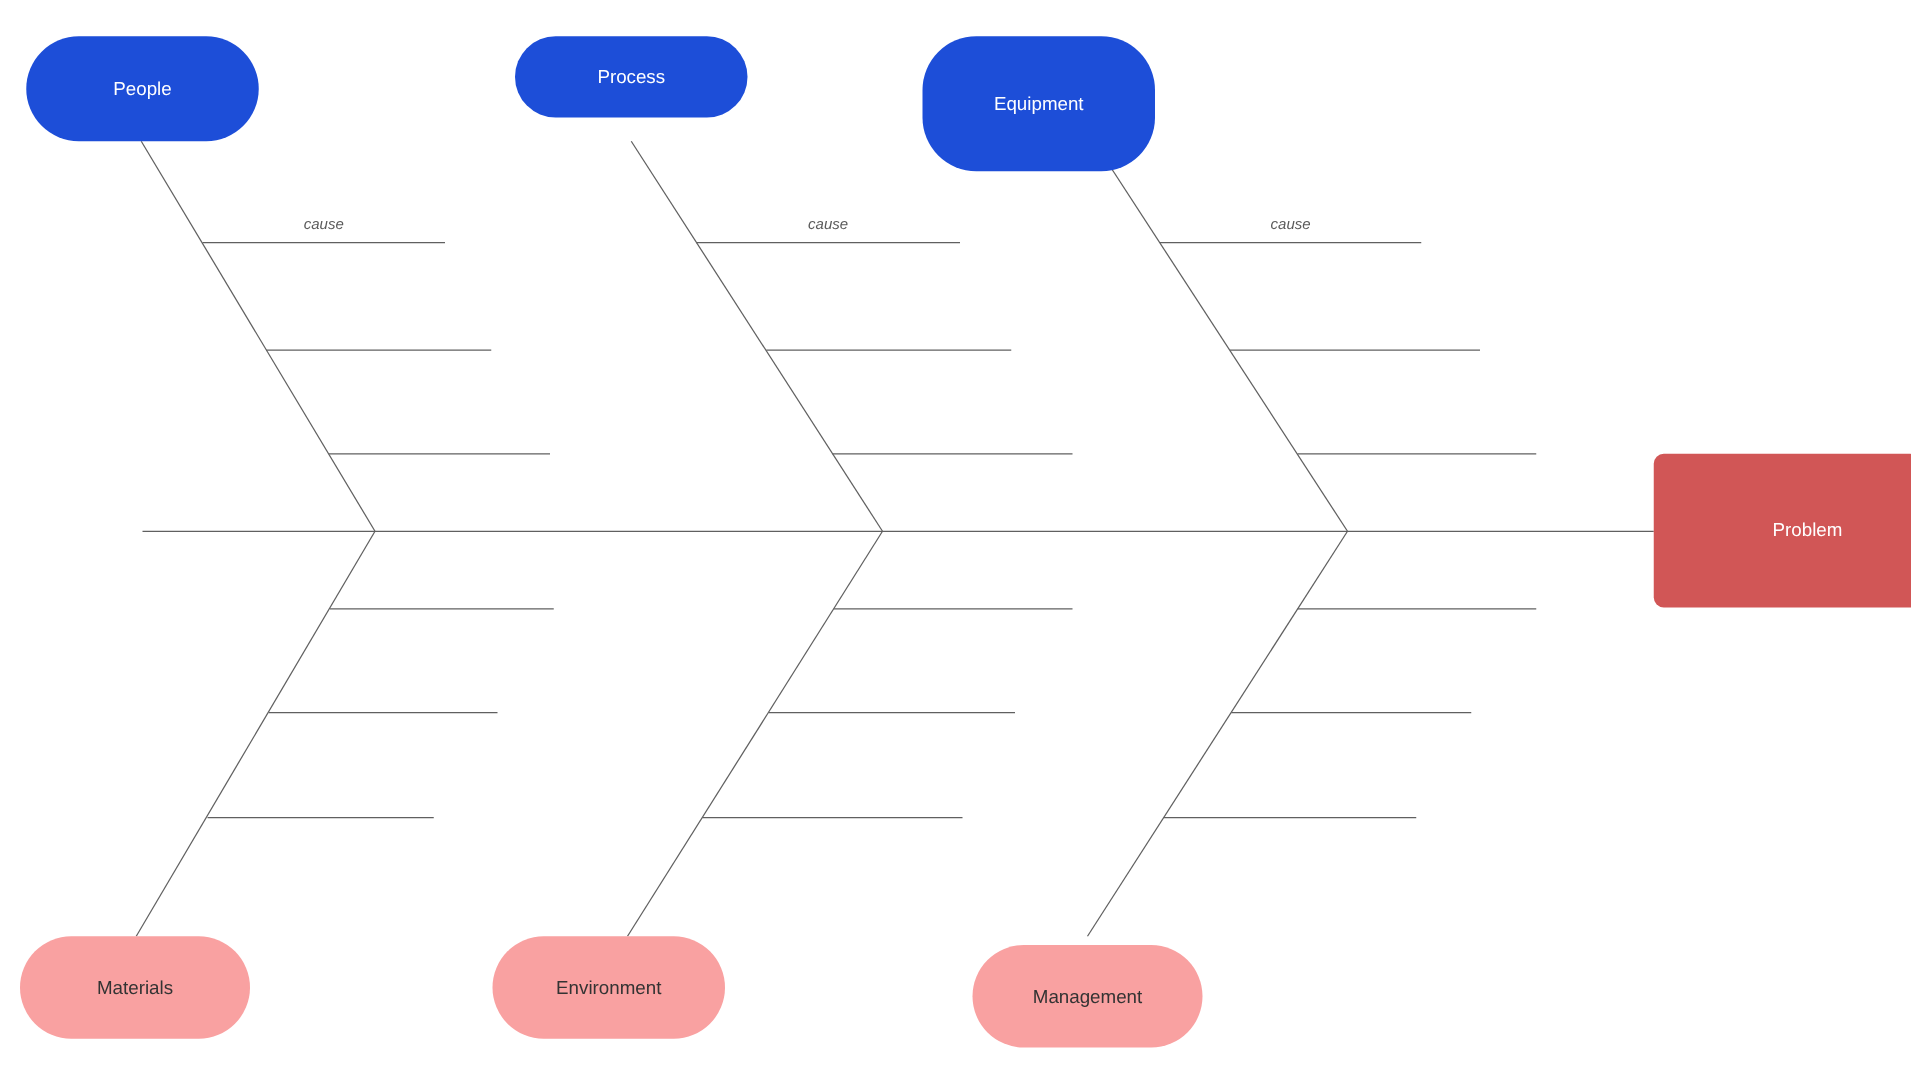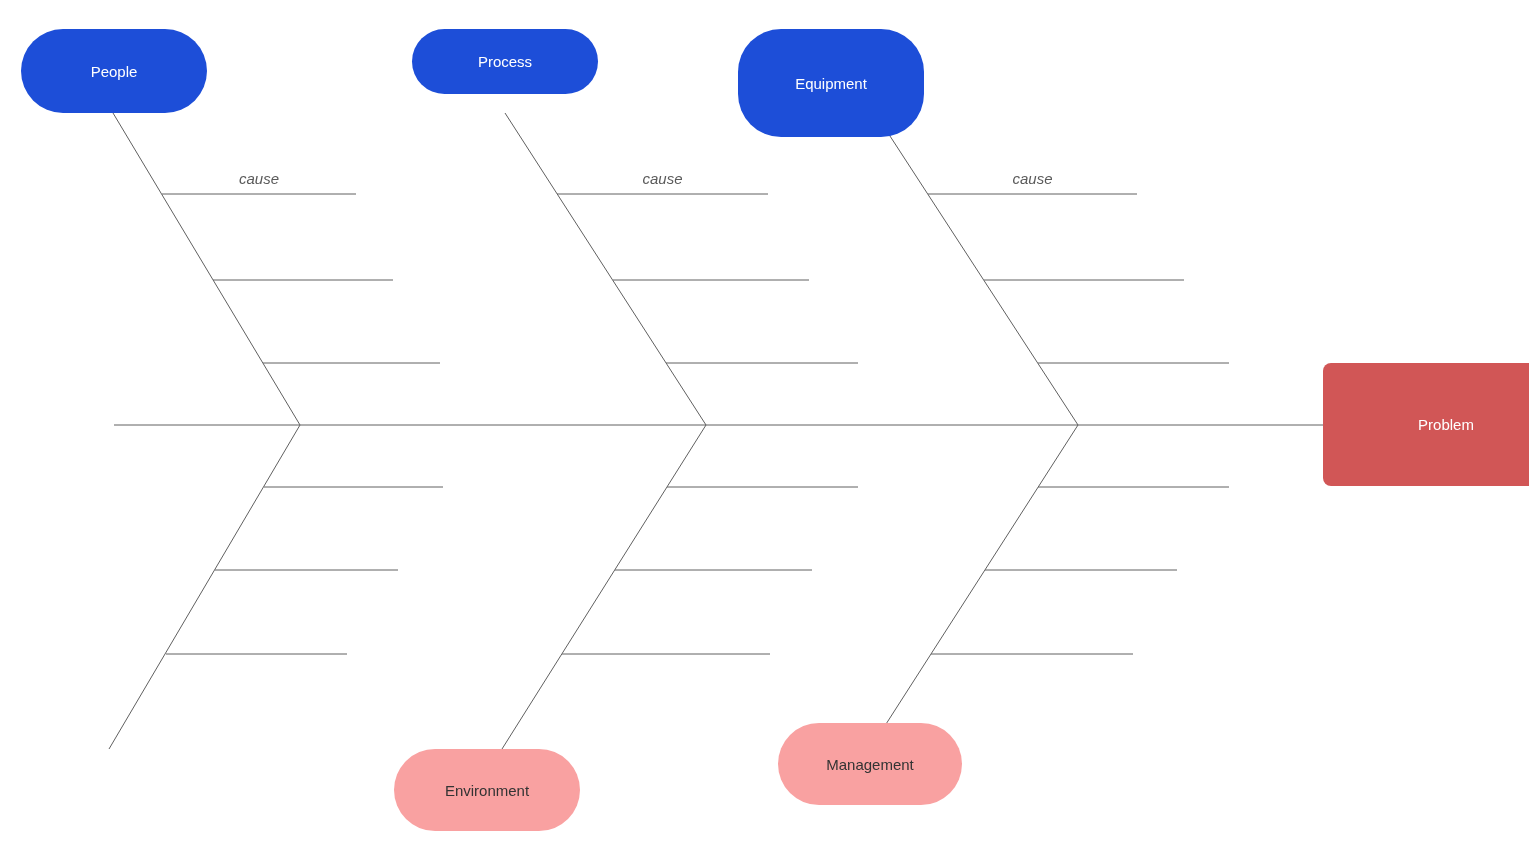--- a/index.html
+++ b/index.html
@@ -23,36 +23,36 @@
     text-align: center;
     user-select: none;
   }
   .pill.top   { background: #1d4ed8; color: #ffffff; }
   .pill.bottom{ background: #f9a1a1; color: #333333; }
   .pill-people      { left: 21px;  top: 29px;  width: 186px; height: 84px; }
   .pill-process     { left: 412px; top: 29px;  width: 186px; height: 65px; }
   .pill-equipment   { left: 738px; top: 29px;  width: 186px; height: 108px; }
   .pill-materials   { left: 16px;  top: 749px; width: 184px; height: 82px; }
   .pill-environment { left: 394px; top: 749px; width: 186px; height: 82px; }
-  .pill-management  { left: 778px; top: 723px; width: 184px; height: 82px; }
+  .pill-management  { left: 778px; top: 756px; width: 184px; height: 82px; }
   .problem {
     position: absolute;
     left: 1323px; top: 363px; width: 213px; height: 123px;
     background: #d15656; color: #ffffff;
     border-radius: 8px;
     display: flex; align-items: center; justify-content: center;
     font-size: 15px;
     padding-left: 33px;
   }
   .cause-label {
     position: absolute;
     height: 18px; line-height: 18px;
     top: 170px;
     text-align: center;
-    font-size: 15px;
+    font-size: 12px;
     font-style: italic;
     color: #5a5a5a;
   }
   .cause-people    { left: 162px; width: 194px; }
   .cause-process   { left: 557px; width: 211px; }
   .cause-equipment { left: 928px; width: 209px; }
 </style>
 </head>
 <body>
 
@@ -112,20 +112,23 @@
   <div class="pill top pill-people">
     <span>People</span>
   </div>
   <div class="pill top pill-process">
     <span>Process</span>
   </div>
   <div class="pill top pill-equipment">
     <span>Equipment</span>
   </div>
 
+  <div class="pill bottom pill-materials">
+    <span>Materials</span>
+  </div>
   <div class="pill bottom pill-environment">
     <span>Environment</span>
   </div>
   <div class="pill bottom pill-management">
     <span>Management</span>
   </div>
 
   <div class="problem">
     <span>Problem</span>
   </div>

